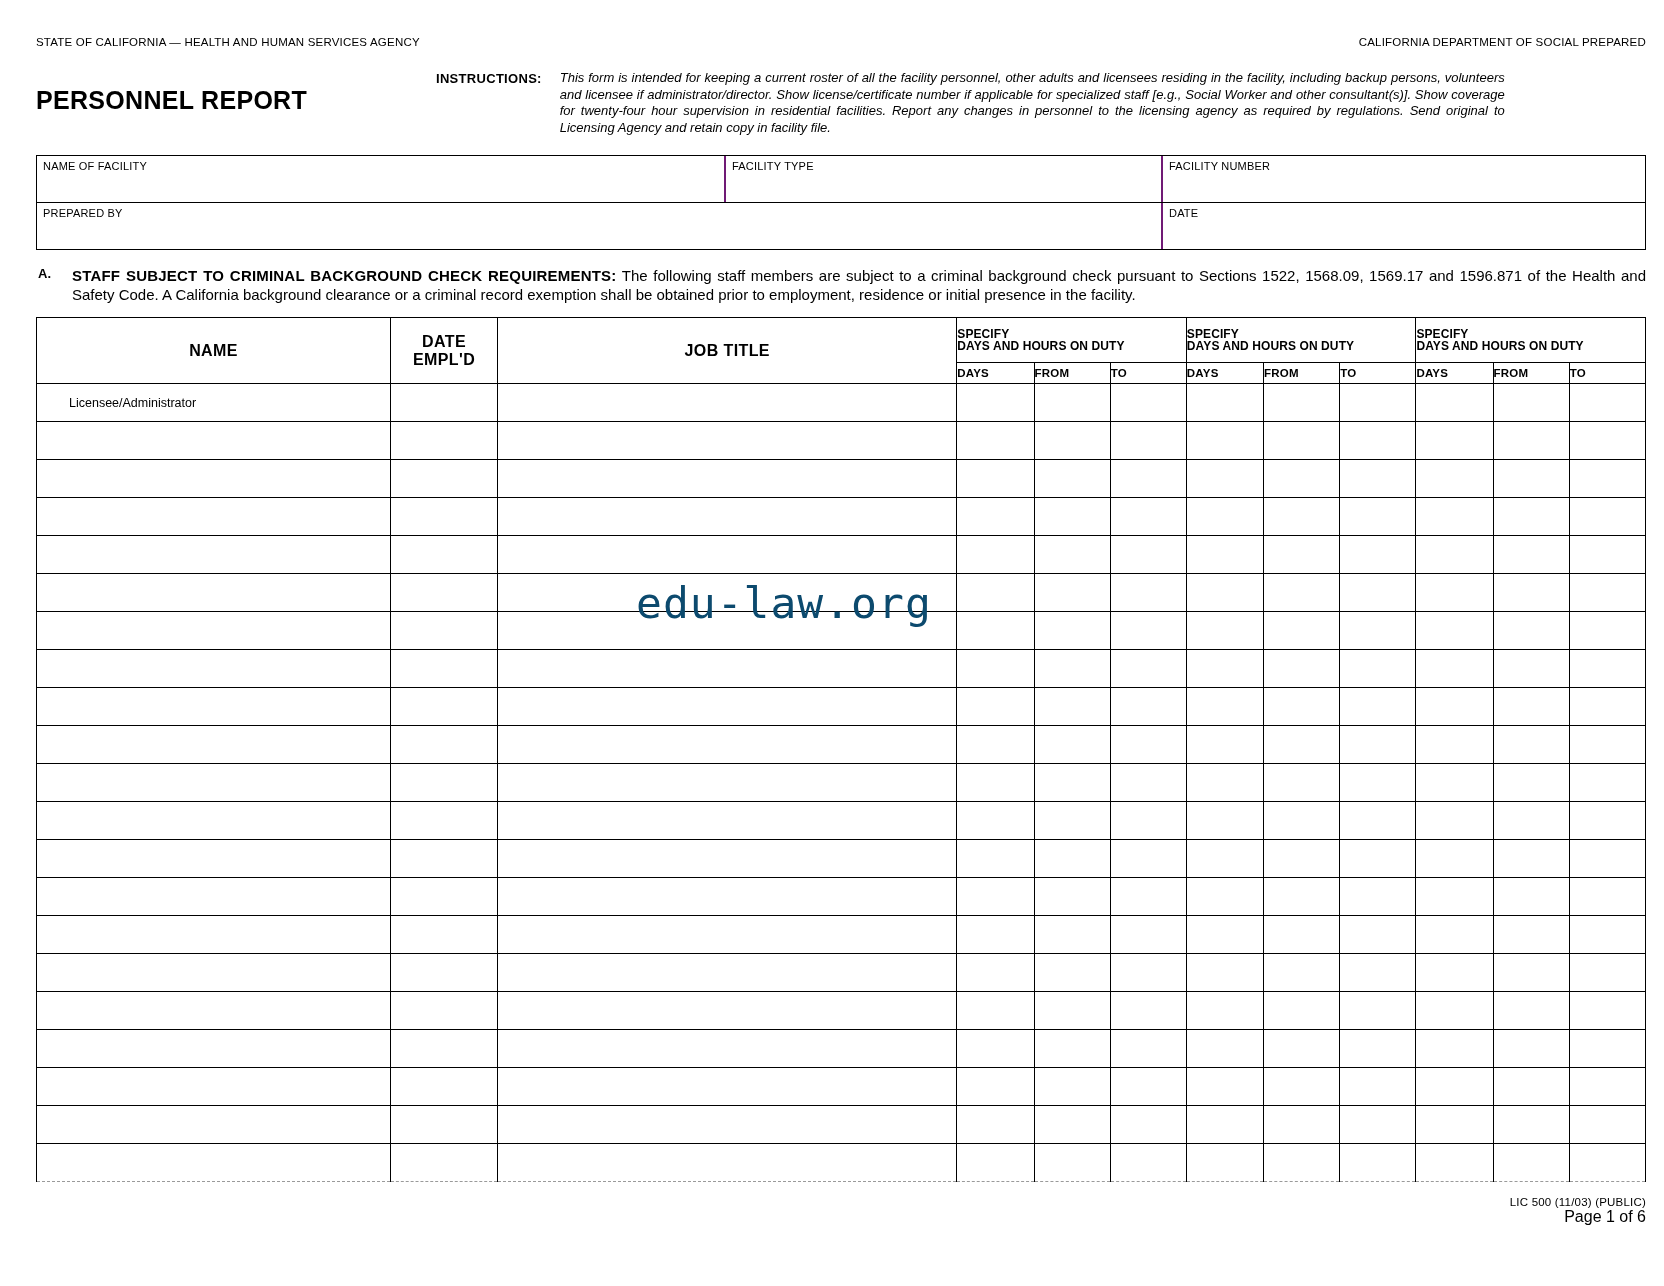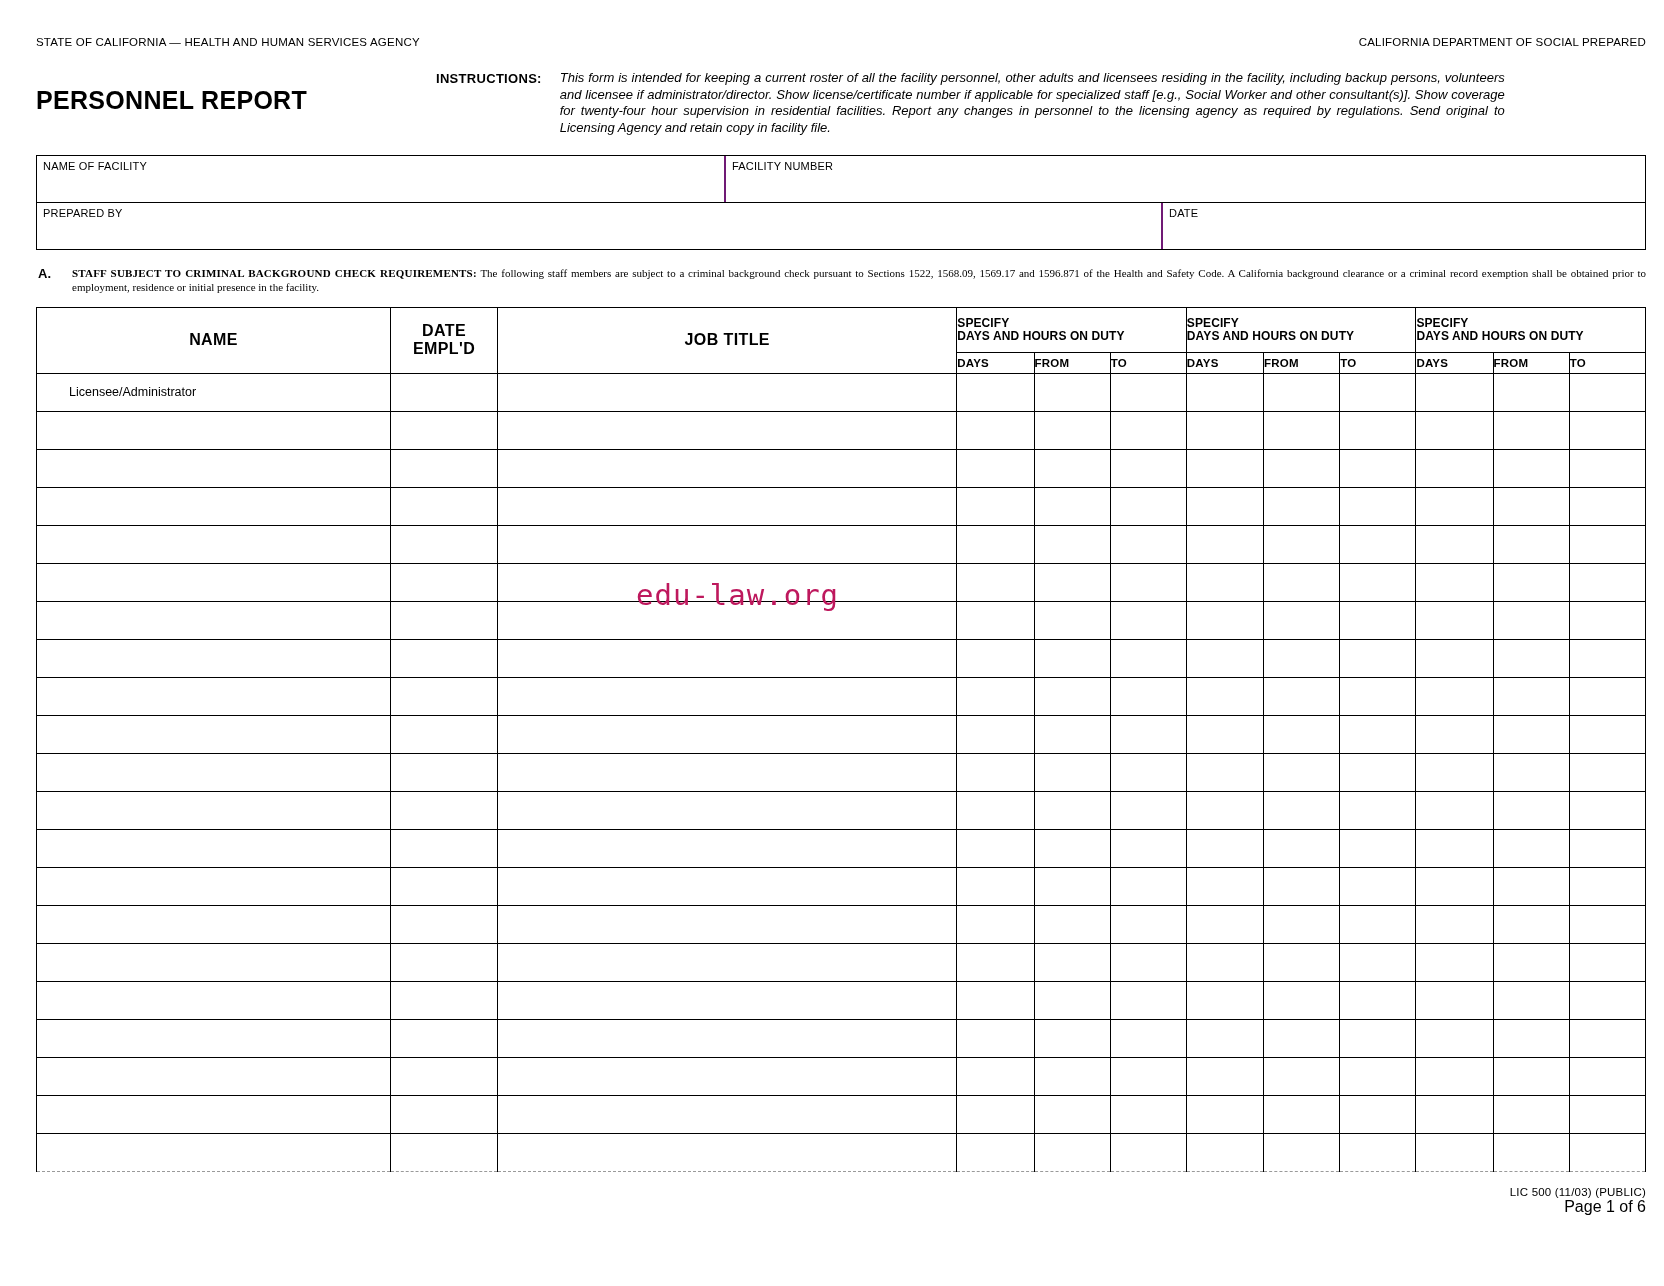--- a/index.html
+++ b/index.html
@@ -102,25 +102,24 @@
     margin-bottom: 12px;
   }
   .section-letter {
     font-size: 13px;
     font-weight: bold;
     width: 34px;
     flex: none;
     padding-left: 2px;
   }
   .section-text {
-    font-size: 11px;
+    font-size: 15px;
     line-height: 1.32;
     text-align: justify;
     flex: 1;
-    font-family: Liberation Serif, serif;
   }
   .section-text b { font-weight: bold; letter-spacing: 0.2px; }
 
   
   table.grid {
     border-collapse: collapse;
     width: 100%;
     table-layout: fixed;
   }
   table.grid td, table.grid th {
@@ -177,22 +176,22 @@
   }
   .footer-left { font-size: 11.5px; letter-spacing: 0.2px; }
   .footer-right { font-size: 16px; }
 
   
   .watermark {
     position: absolute;
     left: 636px;
     top: 578px;
     font-family: "DejaVu Sans Mono", monospace;
-    font-size: 29px;
-    color: #be185d;
+    font-size: 43px;
+    color: #0c4a6e;
     letter-spacing: 1px;
     pointer-events: none;
     white-space: nowrap;
   }
 </style>
 </head>
 <body>
 
 <div class="page">
 
@@ -206,20 +205,24 @@
     <div class="instructions-wrap">
       <div class="instructions-label">INSTRUCTIONS:</div>
       <div class="instructions-text">This form is intended for keeping a current roster of all the facility personnel, other adults and licensees residing in the facility, including backup persons, volunteers and licensee if administrator/director. Show license/certificate number if applicable for specialized staff [e.g., Social Worker and other consultant(s)]. Show coverage for twenty-four hour supervision in residential facilities. Report any changes in personnel to the licensing agency as required by regulations. Send original to Licensing Agency and retain copy in facility file.</div>
     </div>
   </div>
 
   <div class="fields">
     <div class="field-row">
       <div class="field-cell w-name">
         <div class="field-label">NAME OF FACILITY</div>
+        <div class="field-value"></div>
+      </div>
+      <div class="field-cell w-type">
+        <div class="field-label">FACILITY TYPE</div>
         <div class="field-value"></div>
       </div>
       <div class="field-cell w-num">
         <div class="field-label">FACILITY NUMBER</div>
         <div class="field-value"></div>
       </div>
     </div>
     <div class="field-row">
       <div class="field-cell w-prep">
         <div class="field-label">PREPARED BY</div>

